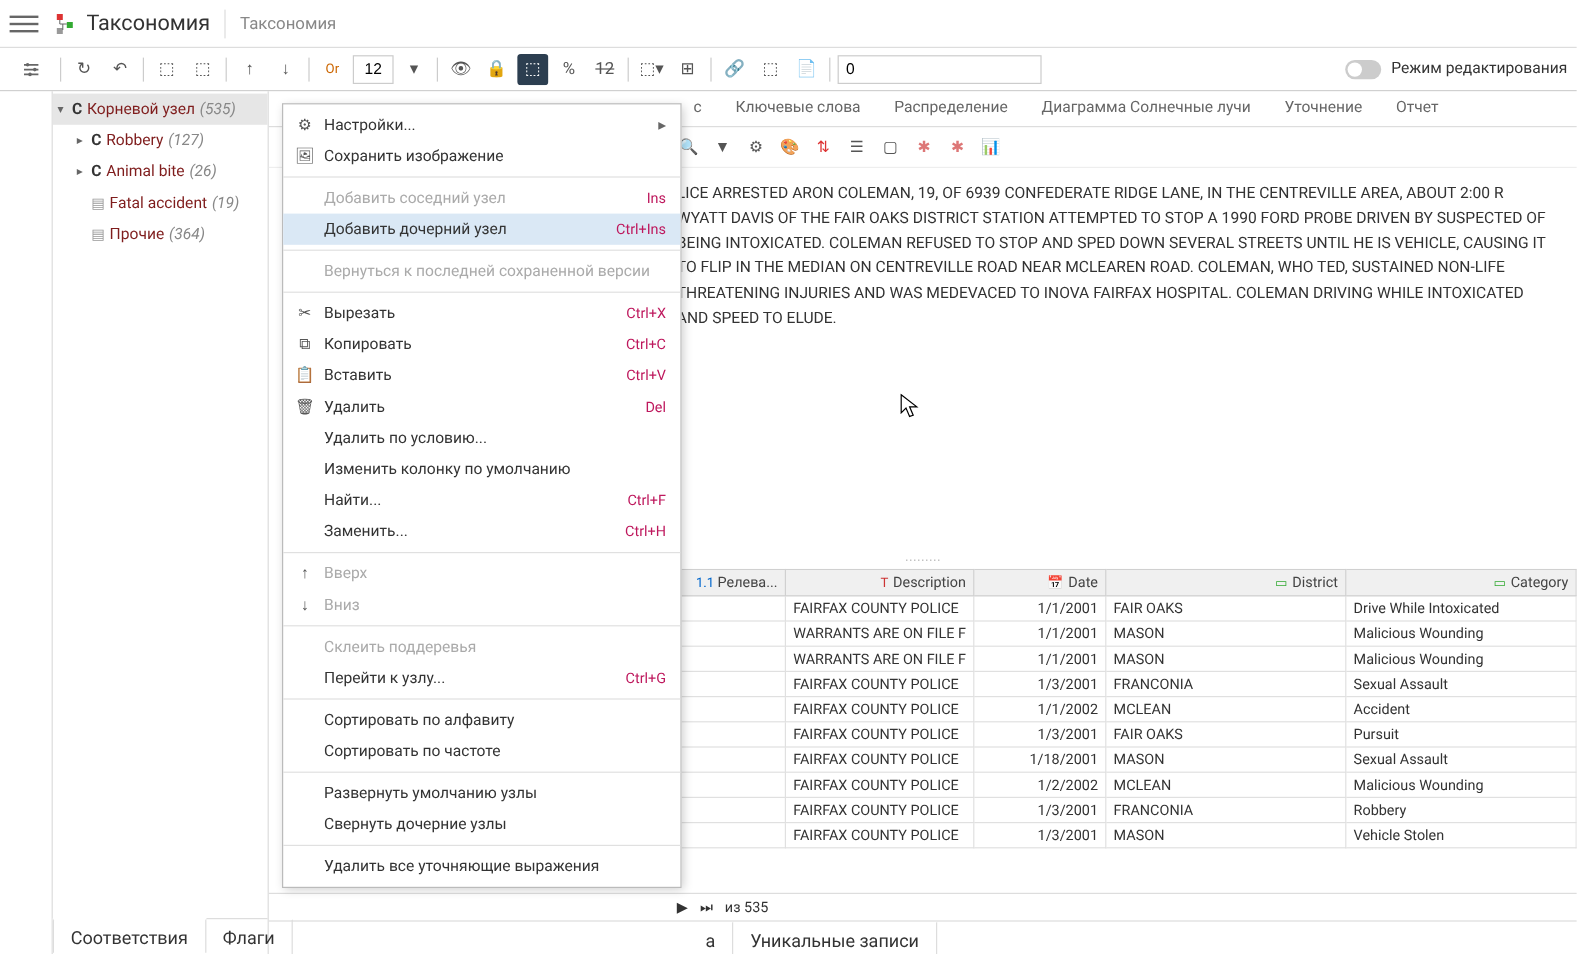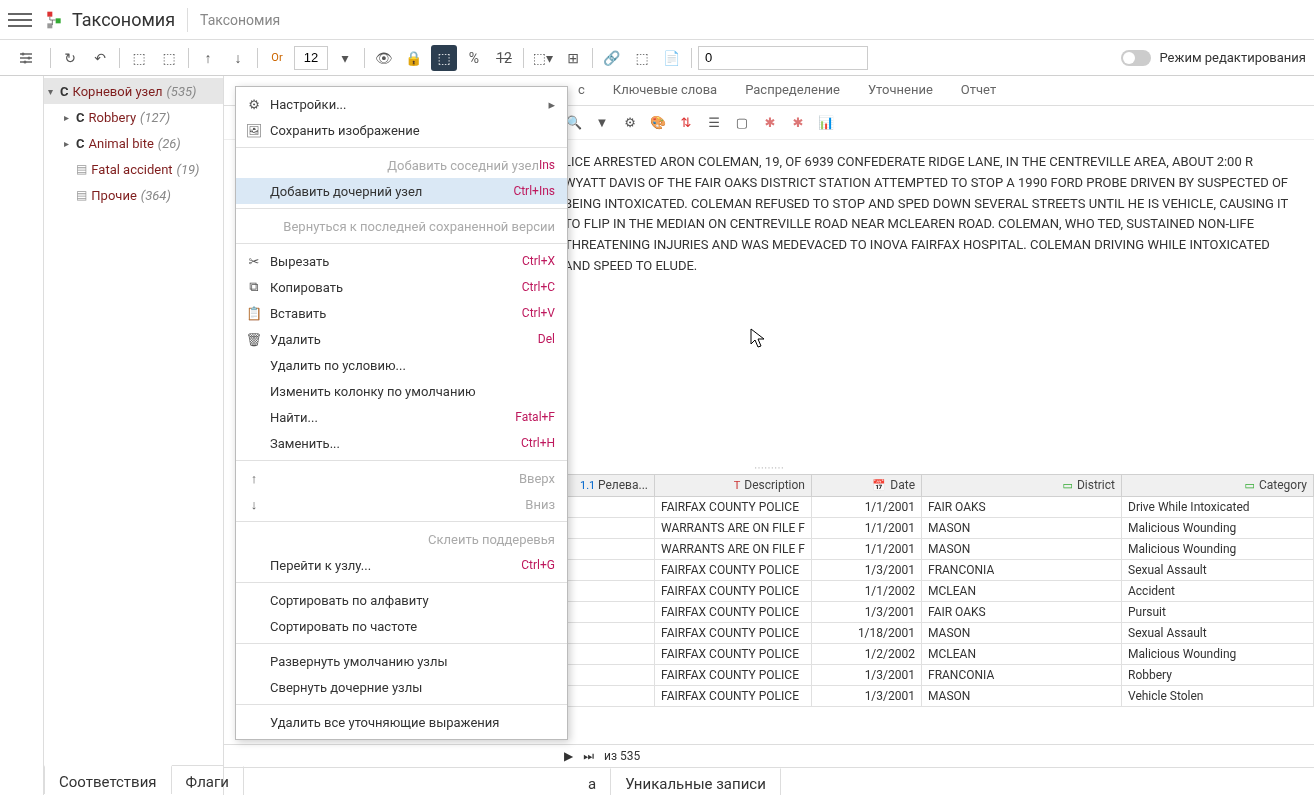--- a/index.html
+++ b/index.html
@@ -67,21 +67,21 @@
 
 .pager { display: flex; align-items: center; gap: 10px; padding: 4px 8px 4px 340px; border-top: 1px solid #ddd; font-size: 12px; }
 .pager-btn { cursor: pointer; color: #333; }
 
 .content-btabs { display: flex; border-top: 1px solid #ddd; height: 28px; padding-left: 350px; }
 
 
 .context-menu { position: absolute; left: 235px; top: 86px; width: 333px; background: #fff; border: 1px solid #bbb; box-shadow: 2px 2px 8px rgba(0,0,0,0.2); z-index: 100; font-size: 13px; padding: 4px 0; }
 .cm-item { display: flex; align-items: center; height: 26px; padding: 0 12px 0 8px; cursor: pointer; }
 .cm-item.highlighted { background: #dae8f5; }
-.cm-item.disabled { color: #aaa; cursor: default; text-align: right; }
+.cm-item.disabled { color: #aaa; cursor: default; }
 .cm-icon { width: 20px; display: flex; align-items: center; justify-content: center; color: #555; margin-right: 6px; }
 .cm-label { flex: 1; }
 .cm-shortcut { color: #be185d; font-size: 12px; }
 .cm-arrow { color: #666; }
 .cm-sep { height: 1px; background: #e0e0e0; margin: 4px 0; }
 
 .cursor { position: absolute; left: 750px; top: 328px; font-size: 18px; color: #000; z-index: 200; pointer-events: none; }
 </style>
 </head>
 <body>
@@ -192,20 +192,21 @@
       <div class="btab active">Соответствия</div>
       <div class="btab">Флаги</div>
     </div>
   </div>
 
   <div class="content">
     <div class="content-tabs">
       <div class="ctab">с</div>
       <div class="ctab">Ключевые слова</div>
       <div class="ctab">Распределение</div>
+      <div class="ctab">Диаграмма Солнечные лучи</div>
       <div class="ctab">Уточнение</div>
       <div class="ctab">Отчет</div>
     </div>
     <div class="content-toolbar">
       <div class="ct-btn">🔍</div>
       <div class="ct-btn">▼</div>
       <div class="ct-btn">⚙</div>
       <div class="ct-btn">🎨</div>
       <div class="ct-btn" style="color:#d33;">⇅</div>
       <div class="ct-btn">☰</div>
@@ -368,21 +369,21 @@
         <span class="cm-icon"></span>
         <span class="cm-label">Удалить по условию...</span>
       </div>
       <div class="cm-item">
         <span class="cm-icon"></span>
         <span class="cm-label">Изменить колонку по умолчанию</span>
       </div>
       <div class="cm-item">
         <span class="cm-icon"></span>
         <span class="cm-label">Найти...</span>
-        <span class="cm-shortcut">Fatal+F</span>
+        <span class="cm-shortcut">Ctrl+F</span>
       </div>
       <div class="cm-item">
         <span class="cm-icon"></span>
         <span class="cm-label">Заменить...</span>
         <span class="cm-shortcut">Ctrl+H</span>
       </div>
       <div class="cm-sep"></div>
       <div class="cm-item disabled">
         <span class="cm-icon">↑</span>
         <span class="cm-label">Вверх</span>

